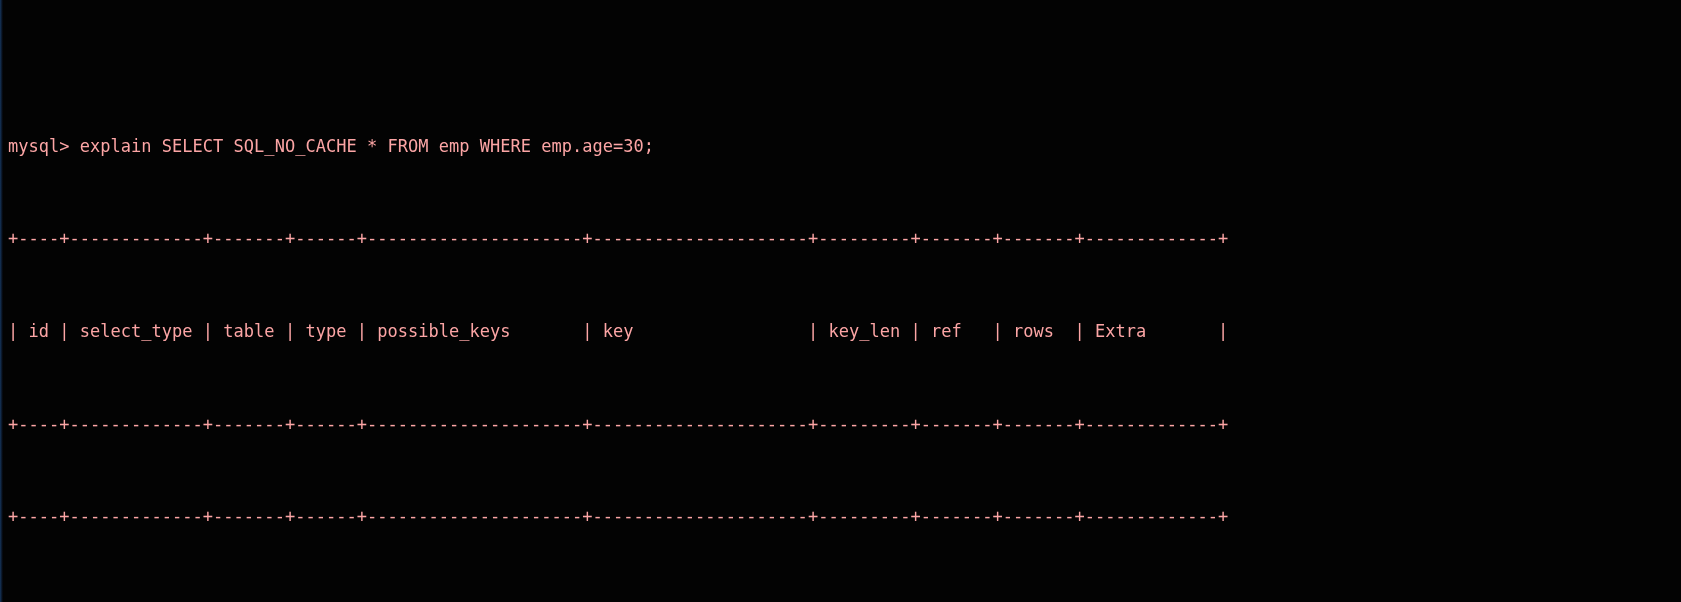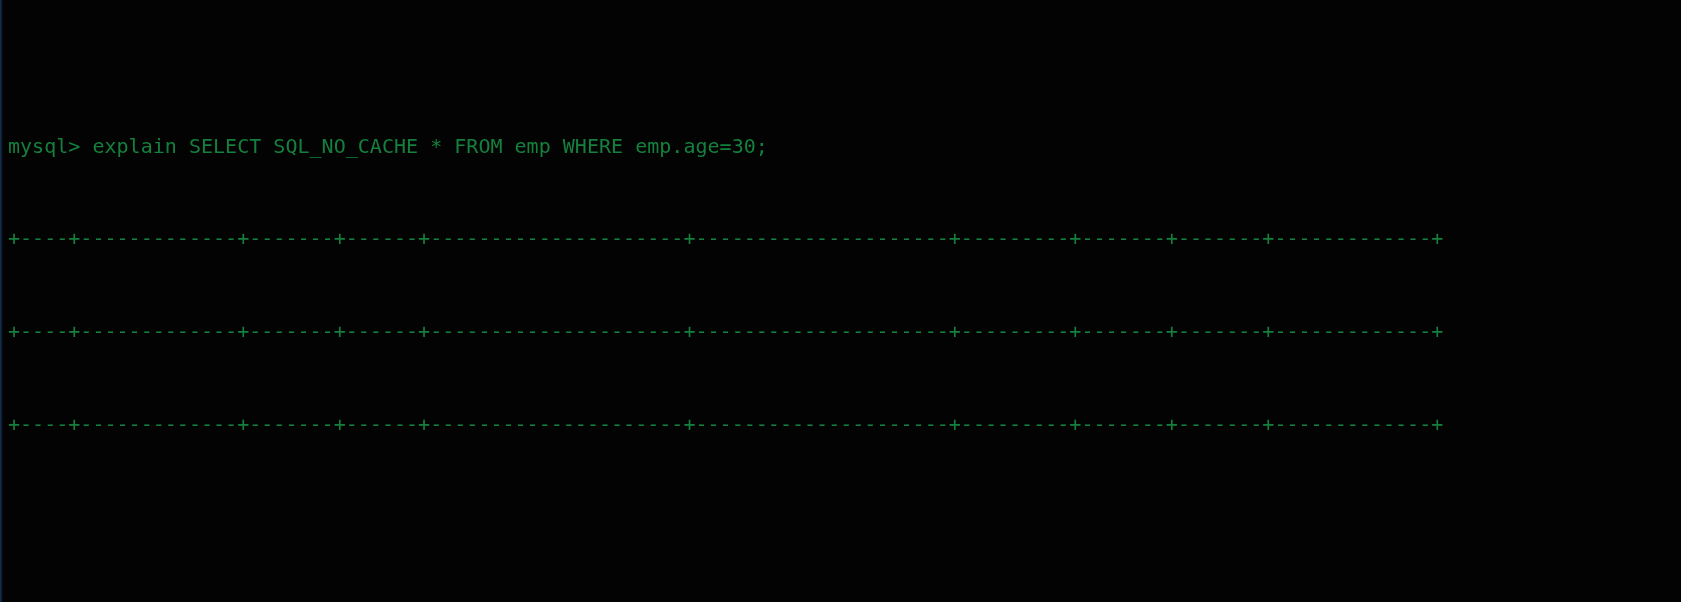--- a/index.html
+++ b/index.html
@@ -25,41 +25,42 @@
     background: linear-gradient(to right, #16365c, #0a1526 60%, #030303);
     pointer-events: none;
   }
   #screen {
     position: absolute;
     left: 8px;
     top: 7px;
     right: 0;
     bottom: 0;
     font-family: "DejaVu Sans Mono", "Liberation Mono", monospace;
-    font-size: 20px;
+    font-size: 17px;
     line-height: 30.9px;
     letter-spacing: 0.02px;
-    color: #15803d;
+    color: #fca5a5;
     white-space: pre;
     -webkit-font-smoothing: antialiased;
   }
   .line {
     height: 30.9px;
     white-space: pre;
   }
 </style>
 </head>
 <body>
 
 <div id="terminal">
   <div id="screen">
 
     
     <div class="line">mysql&gt; explain SELECT SQL_NO_CACHE * FROM emp WHERE emp.age=30;</div>
     <div class="line">+----+-------------+-------+------+---------------------+---------------------+---------+-------+-------+-------------+</div>
+    <div class="line">| id | select_type | table | type | possible_keys       | key                 | key_len | ref   | rows  | Extra       |</div>
     <div class="line">+----+-------------+-------+------+---------------------+---------------------+---------+-------+-------+-------------+</div>
     <div class="line">+----+-------------+-------+------+---------------------+---------------------+---------+-------+-------+-------------+</div>
     
     
 
     
     
     
     
     

